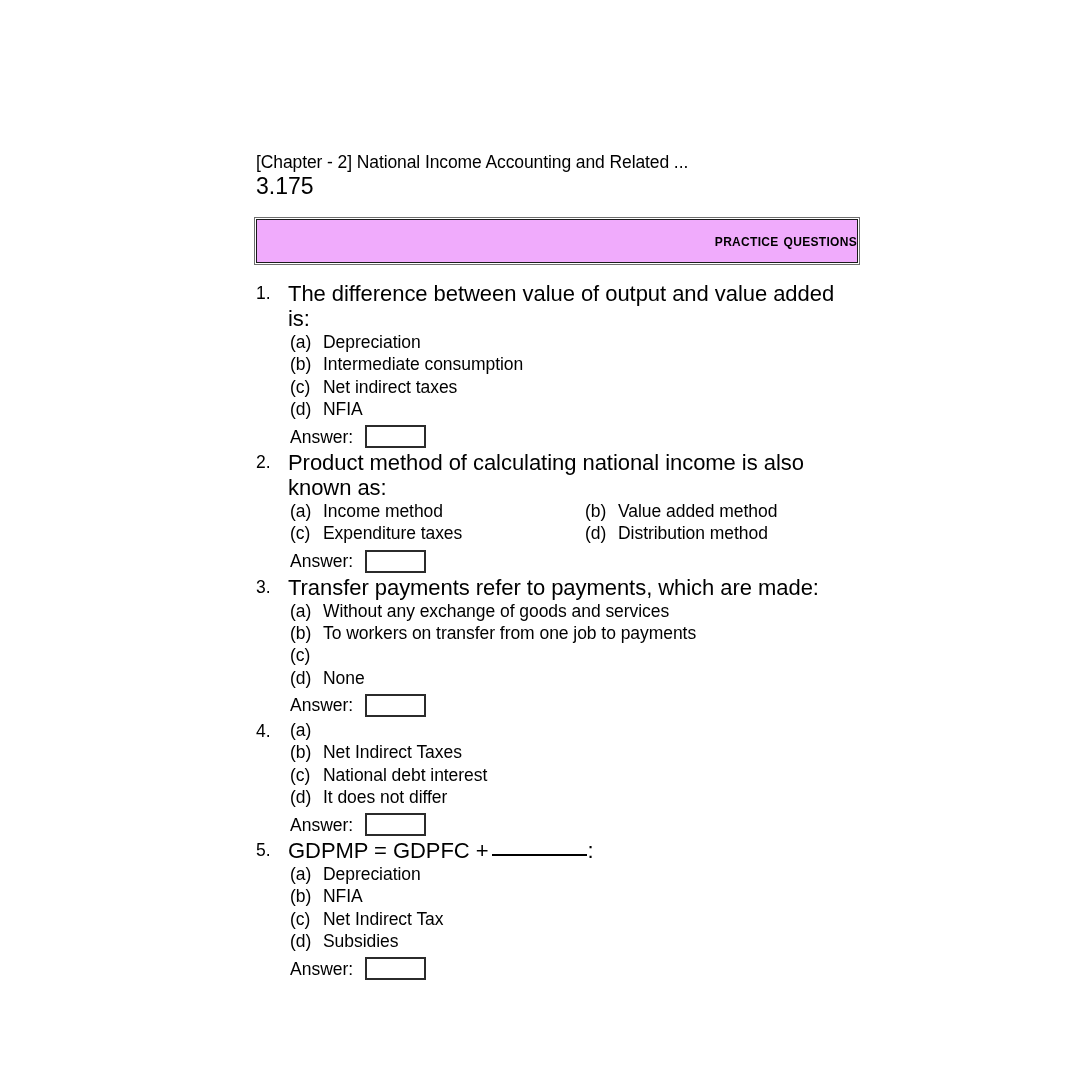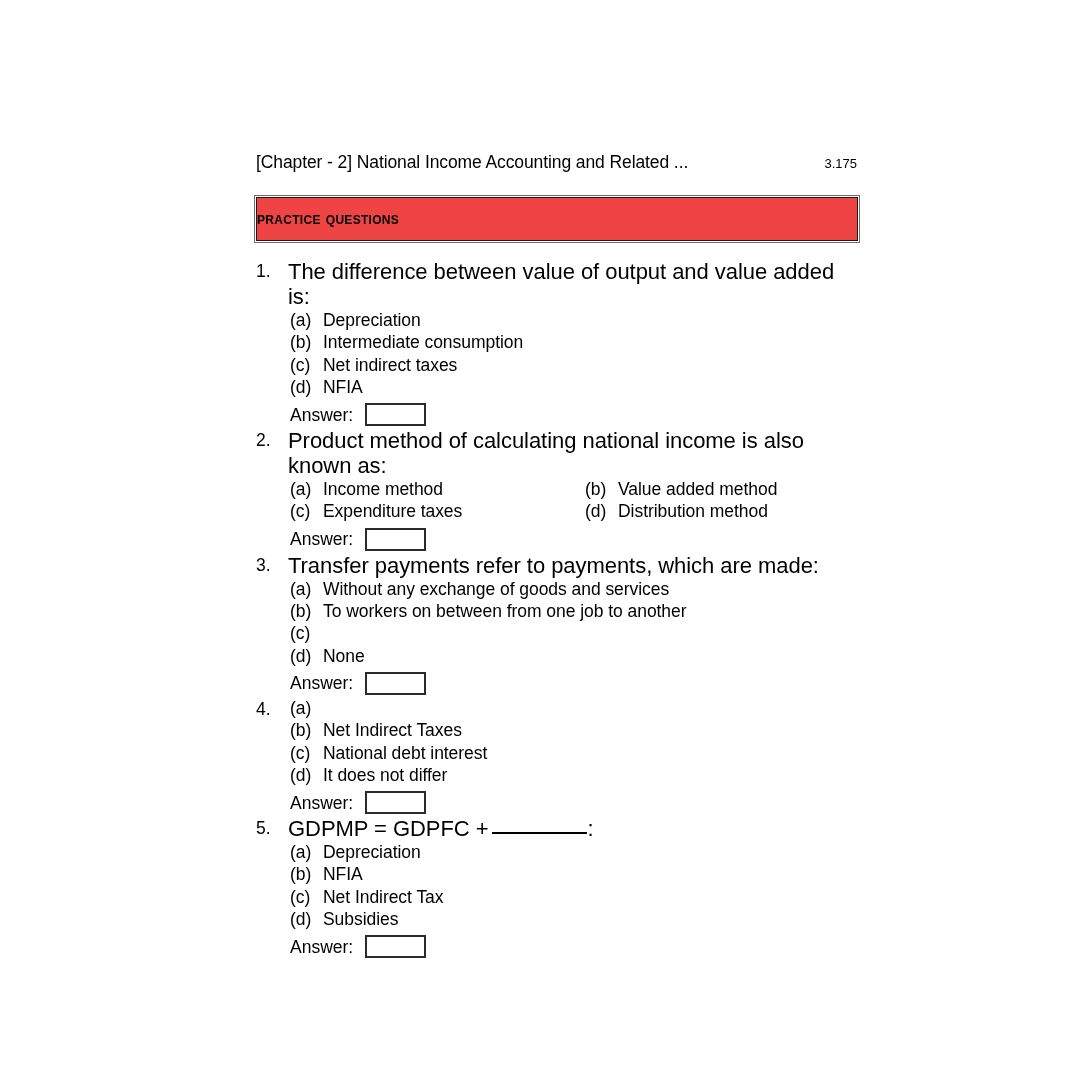--- a/index.html
+++ b/index.html
@@ -24,40 +24,42 @@
   }
 
   
   .running-head {
     display: flex;
     align-items: baseline;
     justify-content: space-between;
     font-size: 17.5px;
     line-height: 24px;
     white-space: nowrap;
+    flex-direction: column;
   }
   .running-head .chapter-title {
     letter-spacing: -0.1px;
   }
   .running-head .page-number {
-    font-size: 13px;
+    font-size: 23px;
     padding-right: 1px;
   }
 
   
   .section-heading {
     margin-top: 21px;
     border: 1px solid #1a1a1a;
     outline: 1px solid #6e6e6e;
     outline-offset: 1px;
     height: 42px;
     display: flex;
     align-items: center;
-    justify-content: flex-start;
-    background: #ef4444;
+    justify-content: flex-end;
+    background: #f0abfc;
+    padding-left: 32px;
   }
   .section-heading .heading-text {
     font-weight: bold;
     font-size: 17px;
     letter-spacing: 0.3px;
     font-variant: small-caps;
     text-transform: lowercase;
   }
   .section-heading .heading-text::first-letter {
     font-size: 17px;
@@ -211,21 +213,21 @@
       <div class="question">
         <div class="q-number">3.</div>
         <div class="q-stem">Transfer payments refer to payments, which are made:</div>
         <div class="options cols-1">
           <div class="option">
             <span class="opt-label">(a)</span>
             <span class="opt-text">Without any exchange of goods and services</span>
           </div>
           <div class="option">
             <span class="opt-label">(b)</span>
-            <span class="opt-text">To workers on between from one job to another</span>
+            <span class="opt-text">To workers on transfer from one job to payments</span>
           </div>
           <div class="option">
             <span class="opt-label">(c)</span>
           </div>
           <div class="option">
             <span class="opt-label">(d)</span>
             <span class="opt-text">None</span>
           </div>
         </div>
         <div class="answer-row">

